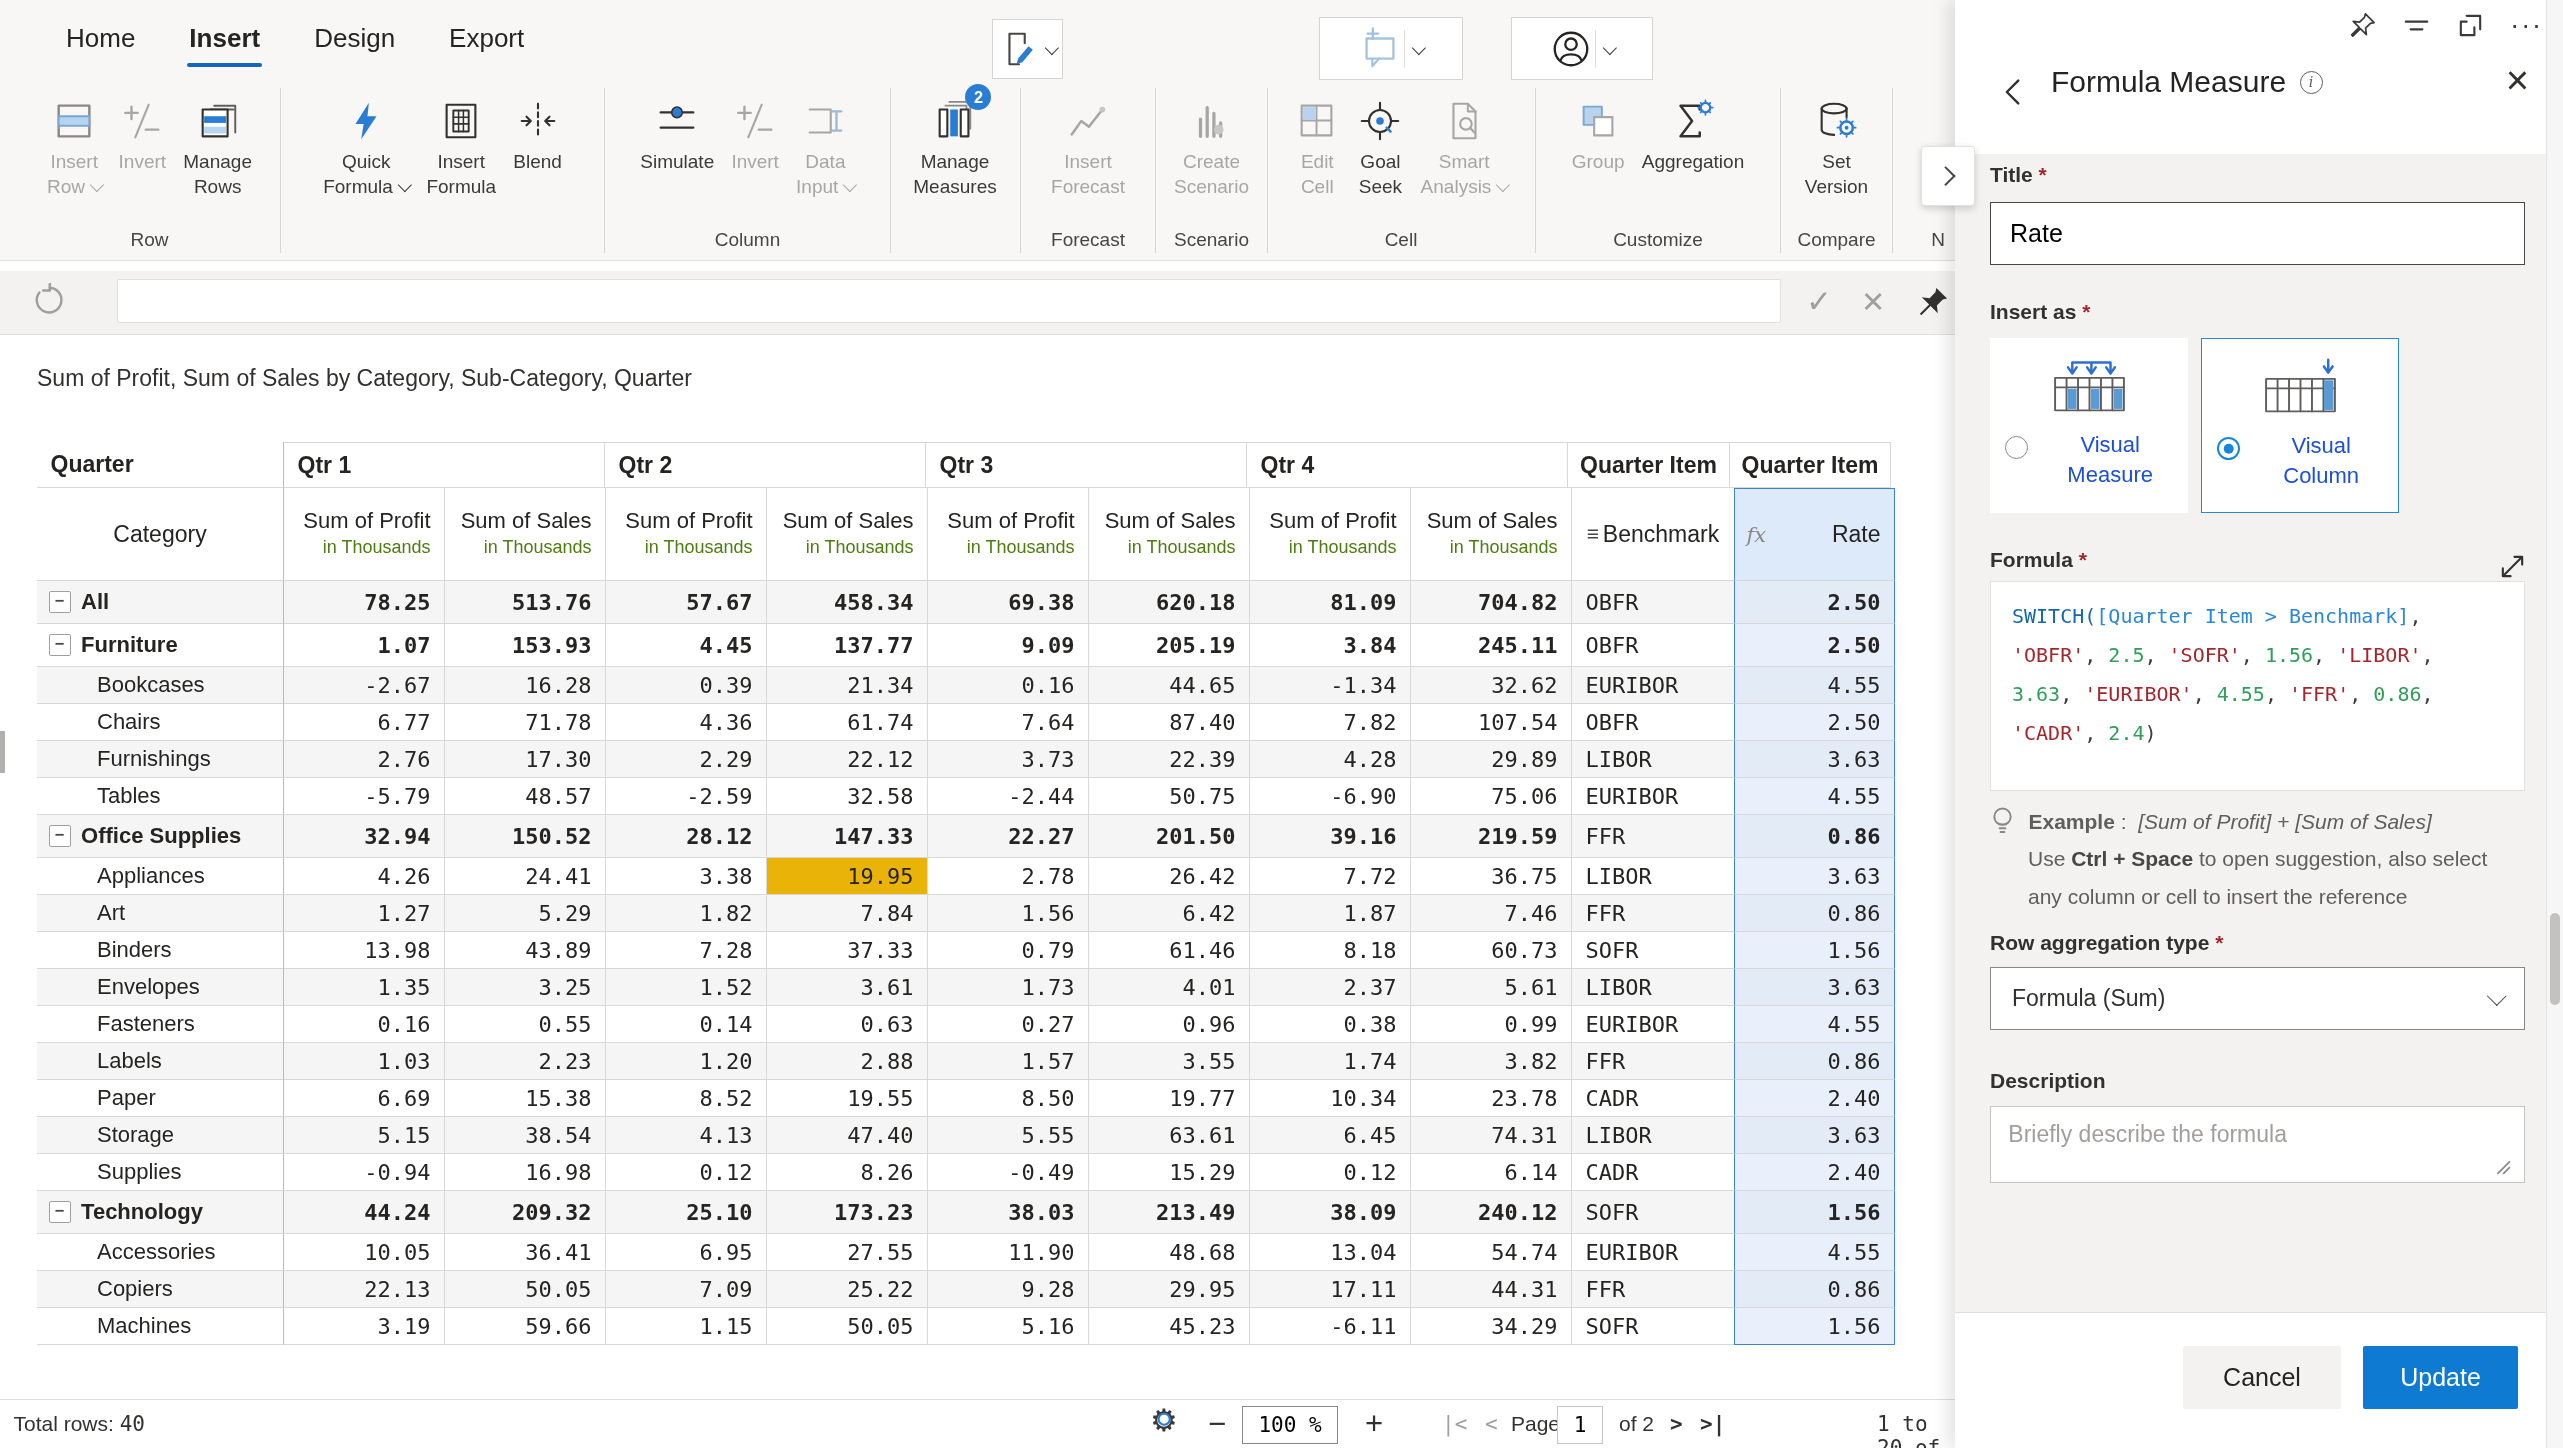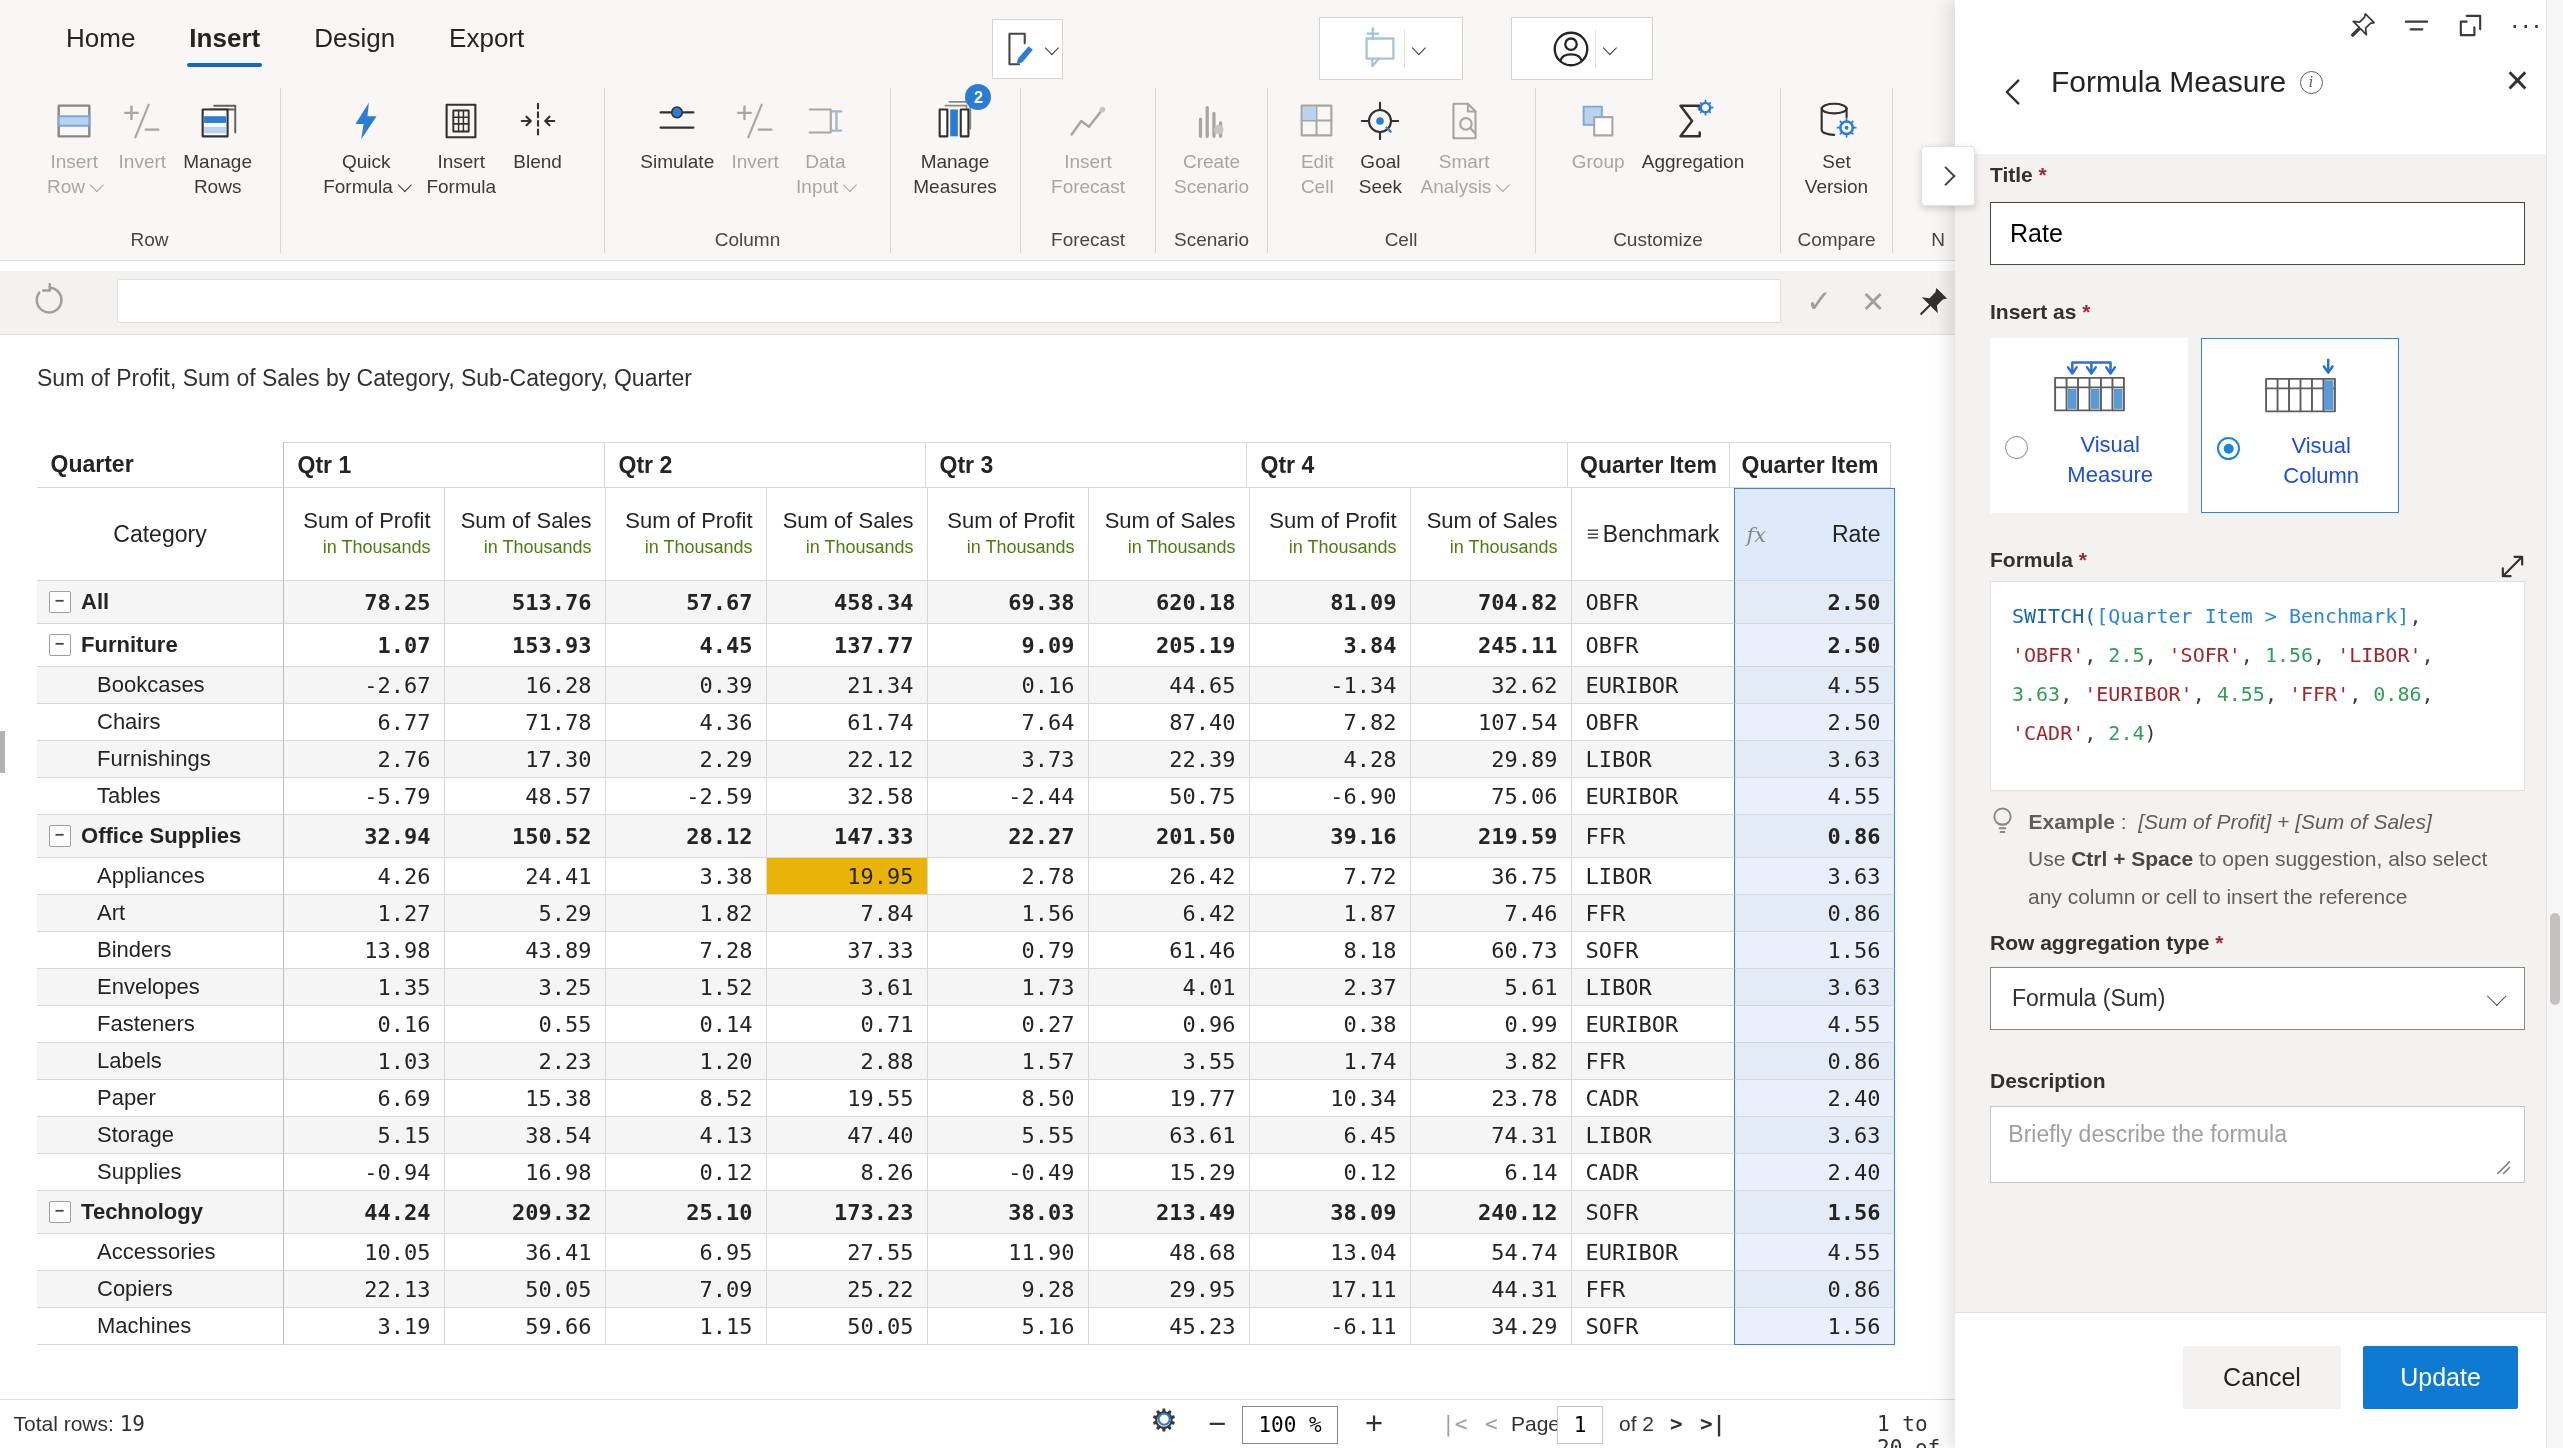--- a/index.html
+++ b/index.html
@@ -624,21 +624,21 @@
         <div class="c bench" style="width: 162px; height: 37px; background: rgb(245, 245, 245);">LIBOR</div>
         <div class="c num rate" style="width: 161px; height: 37px; background: rgb(227, 235, 246);">3.63</div>
       </div>
       <div class="trow">
         <div class="c catline" style="width: 247px; height: 37px; background: rgb(255, 255, 255); padding-left: 60px;">
           <span>Fasteners</span>
         </div>
         <div class="c num" style="width: 161px; height: 37px; background: rgb(255, 255, 255);">0.16</div>
         <div class="c num" style="width: 161px; height: 37px; background: rgb(255, 255, 255);">0.55</div>
         <div class="c num" style="width: 161px; height: 37px; background: rgb(255, 255, 255);">0.14</div>
-        <div class="c num" style="width: 161px; height: 37px; background: rgb(255, 255, 255);">0.71</div>
+        <div class="c num" style="width: 161px; height: 37px; background: rgb(255, 255, 255);">0.63</div>
         <div class="c num" style="width: 161px; height: 37px; background: rgb(255, 255, 255);">0.27</div>
         <div class="c num" style="width: 161px; height: 37px; background: rgb(255, 255, 255);">0.96</div>
         <div class="c num" style="width: 161px; height: 37px; background: rgb(255, 255, 255);">0.38</div>
         <div class="c num" style="width: 161px; height: 37px; background: rgb(255, 255, 255);">0.99</div>
         <div class="c bench" style="width: 162px; height: 37px; background: rgb(255, 255, 255);">EURIBOR</div>
         <div class="c num rate" style="width: 161px; height: 37px; background: rgb(233, 240, 251);">4.55</div>
       </div>
       <div class="trow">
         <div class="c catline" style="width: 247px; height: 37px; background: rgb(245, 245, 245); padding-left: 60px;">
           <span>Labels</span>
@@ -759,21 +759,21 @@
         <div class="c num" style="width: 161px; height: 37px; background: rgb(255, 255, 255);">34.29</div>
         <div class="c bench" style="width: 162px; height: 37px; background: rgb(255, 255, 255);">SOFR</div>
         <div class="c num rate last" style="width: 161px; height: 37px; background: rgb(233, 240, 251);">1.56</div>
       </div>
     </div>
   <div class="edge-tick"></div>
 
   <div class="sbar">
     <span class="s-item" style="left:13.5px;">
       <span>Total rows:</span>
-      <span class="mono">19</span>
+      <span class="mono">40</span>
     </span>
     <span class="s-item gear" style="left:1150px;top:1.9px;">⚙</span>
     <span class="s-item" style="left:1208px;font-size:31px;top:5.8px;cursor:pointer;">−</span>
     <input class="zoombox" value="100 %" style="">
     <span class="s-item" style="left:1365px;font-size:31px;top:5.8px;cursor:pointer;">+</span>
     <span class="s-item navdis" style="left:1442px;font-family:'DejaVu Sans Mono',monospace;cursor:pointer;">|&lt;</span>
     <span class="s-item navdis" style="left:1485px;font-family:'DejaVu Sans Mono',monospace;cursor:pointer;">&lt;</span>
     <span class="s-item" style="left:1511px;">Page</span>
     <input class="pagebox" value="1" style="">
     <span class="s-item" style="left:1619px;">of 2</span>

